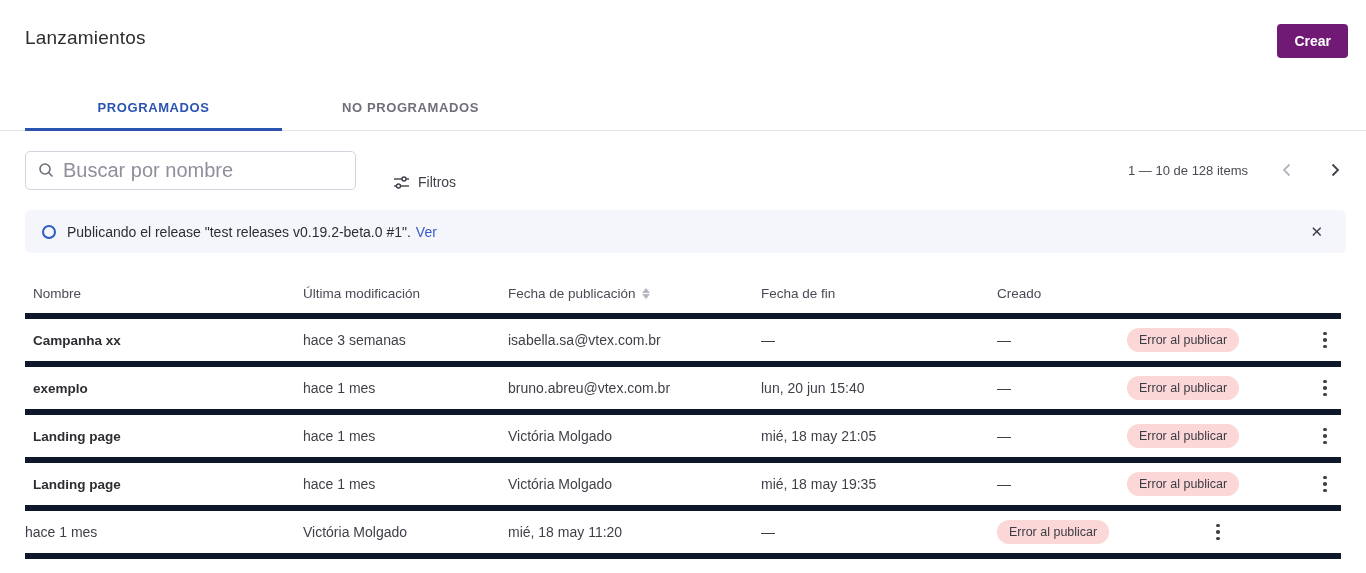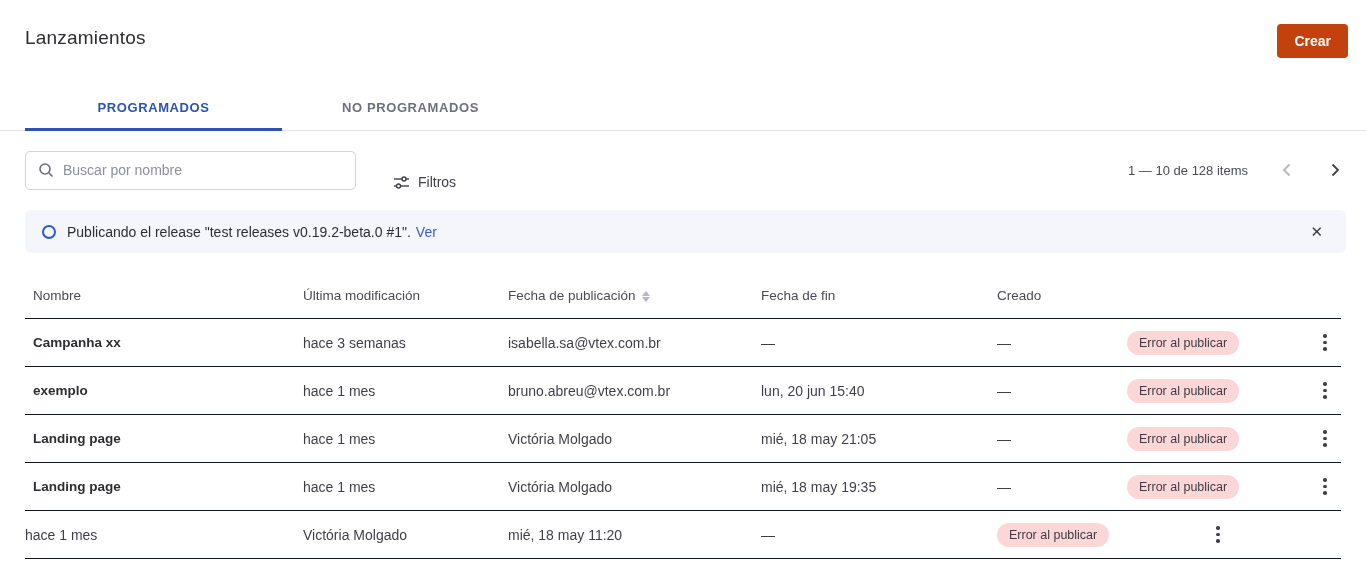--- a/index.html
+++ b/index.html
@@ -5,38 +5,38 @@
   * { margin:0; padding:0; box-sizing:border-box; }
   html,body { width:1366px; height:573px; background:#fff; overflow:hidden;
               font-family:"Liberation Sans", sans-serif; color:#2e2e32; }
 
   .page { position:relative; width:1366px; height:573px; }
 
   
   .hdr { display:flex; align-items:flex-start; justify-content:space-between;
          padding:24px 18px 0 25px; }
   .title { font-size:19px; font-weight:500; letter-spacing:.2px; padding-top:3px; }
-  .btn-primary { background:#c2410c; color:#fff; border:none; border-radius:4px;
+  .btn-primary { background:#701a75; color:#fff; border:none; border-radius:4px;
                  font-family:inherit; font-size:14px; font-weight:600;
                  padding:9px 17px; cursor:pointer; }
 
   
   .tabs { display:flex; margin-top:30px; border-bottom:1px solid #e4e5e9; padding-left:25px; }
   .tab { width:257px; text-align:center; font-size:13px; font-weight:600;
          letter-spacing:.6px; padding:12px 0 13px; color:#6f6f7a; cursor:pointer;
          border-bottom:3px solid transparent; margin-bottom:-1px; }
   .tab.active { color:#2a54b0; border-bottom-color:#2a54b0; }
 
   
   .toolbar { display:flex; align-items:center; padding:19px 20px 0 25px; }
   .search { display:flex; align-items:center; width:331px; height:39px;
             border:1px solid #d2d3dc; border-radius:5px; padding:0 12px; background:#fff; }
   .search svg { flex:0 0 auto; }
   .search input { border:none; outline:none; flex:1; margin-left:9px; font-family:inherit;
-                  font-size:14px; color:#2e2e32; background:transparent; }
+                  font-size:20px; color:#2e2e32; background:transparent; }
   .search input::placeholder { color:#8f8f9c; }
   .filters { display:flex; align-items:center; gap:8px; margin-left:37px;
              font-size:14px; color:#3f3f4a; cursor:pointer; background:none; border:none;
              font-family:inherit;margin-top:24px; }
   .pager { margin-left:auto; display:flex; align-items:center; }
   .pager-text { font-size:13px; color:#4a4a56; }
   .pg-btn { background:none; border:none; cursor:pointer; padding:6px; margin-left:28px;
             display:flex; align-items:center; }
 
   
@@ -47,21 +47,21 @@
   .banner-text { font-size:14px; color:#2e2e32; margin-left:11px; }
   .banner-link { font-size:14px; color:#3a5bc8; margin-left:5px; text-decoration:none;
                  font-weight:500; cursor:pointer; }
   .banner-close { margin-left:auto; background:none; border:none; cursor:pointer;
                   font-size:15px; color:#3b3b46; padding:4px 6px; line-height:1; }
 
   
   .table { margin:20px 25px 0 25px; }
   .trow { display:grid;
           grid-template-columns:278px 205px 253px 236px 130px 1fr 40px;
-          align-items:center; border-bottom:1px solid #0f172a; }
+          align-items:center; border-bottom:6px solid #0f172a; }
   .thead { height:46px; }
   .thead .cell { font-size:13.5px; color:#4a4a56; font-weight:400; }
   .tbody-row { height:48px; }
   .cell { font-size:14px; color:#3f3f4a; padding-right:10px; white-space:nowrap;
           overflow:hidden; text-overflow:ellipsis; }
   .cell.first { padding-left:8px; }
   .cell.name { font-weight:700; color:#2e2e32; font-size:13.5px; }
   .th-sort { display:inline-flex; flex-direction:column; gap:1px; margin-left:6px;
              vertical-align:middle; cursor:pointer; }
   .badge { display:inline-block; background:#fbd7d7; color:#3c3c44; font-size:12.5px;

